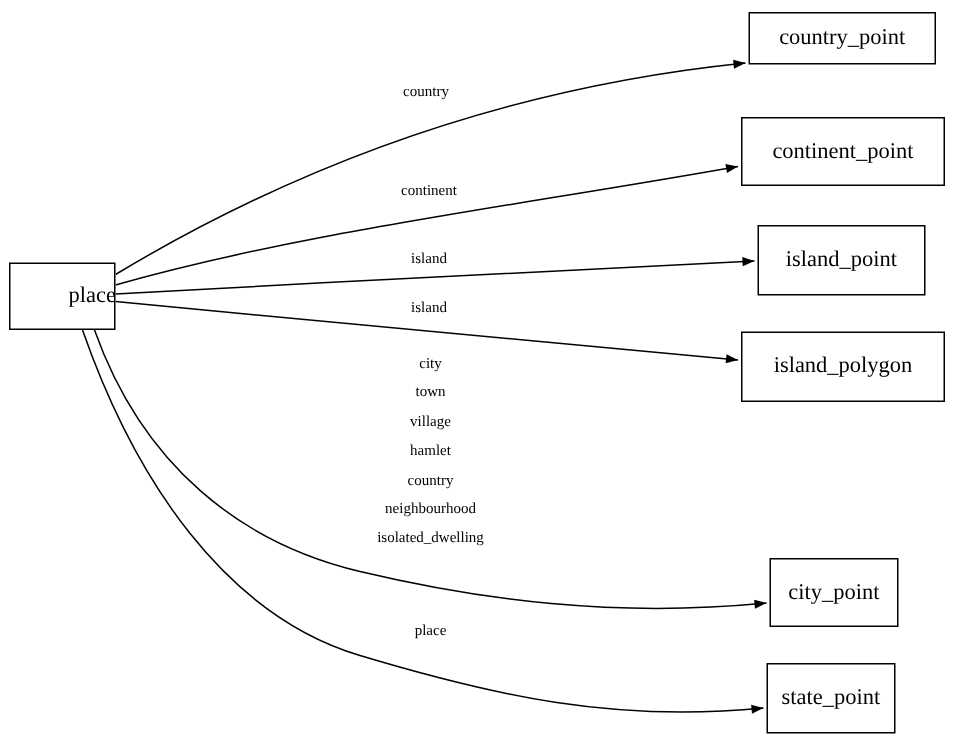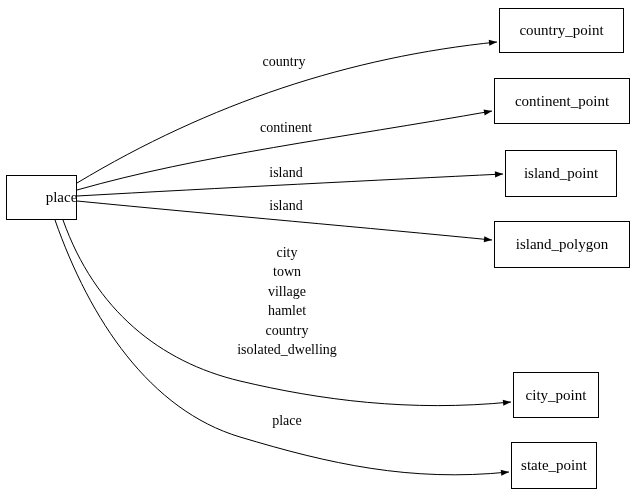--- a/index.html
+++ b/index.html
@@ -36,21 +36,21 @@
     display: flex;
     align-items: center;
     justify-content: center;
     font-size: 15px;
     line-height: 1;
     white-space: nowrap;
   }
   .elabel {
     position: absolute;
     transform: translate(-50%, -50%);
-    font-size: 14px;
+    font-size: 10px;
     line-height: 1;
     white-space: nowrap;
     text-align: center;
   }
   .elabel.stack {
     line-height: 19.4px;
   }
 </style>
 </head>
 <body>
@@ -66,21 +66,21 @@
     <path class="edge" d="M77,183 C 210,103 350,57 497,42" marker-end="url(#arrowhead)"></path>
     <path class="edge" d="M77,190 C 200,155 340,138 492,111" marker-end="url(#arrowhead)"></path>
     <path class="edge" d="M77,196 C 220,188 380,180 503,174" marker-end="url(#arrowhead)"></path>
     <path class="edge" d="M77,201 C 220,215 370,228 492,240" marker-end="url(#arrowhead)"></path>
     <path class="edge" d="M63,220 C 95,310 160,362 240,381 C 320,400 410,412 511,402" marker-end="url(#arrowhead)"></path>
     <path class="edge" d="M55,220 C 90,320 150,410 240,437 C 330,464 410,482 509,472" marker-end="url(#arrowhead)"></path>
   </svg>
 
   <div class="node" style="left:6px; top:175px; width:71px; height:45px;padding-left:40px;">place</div>
 
-  <div class="node" style="left:499px; top:8px; width:125px; height:45px;">country_point</div>
+  <div class="node" style="left:499px; top:8px; width:125px; height:35px;">country_point</div>
 
   <div class="node" style="left:494px; top:78px; width:136px; height:46px;">continent_point</div>
 
   <div class="node" style="left:505px; top:150px; width:112px; height:47px;">island_point</div>
 
   <div class="node" style="left:494px; top:221px; width:136px; height:47px;">island_polygon</div>
 
   <div class="node" style="left:513px; top:372px; width:86px; height:46px;">city_point</div>
 
   <div class="node" style="left:511px; top:442px; width:86px; height:47px;">state_point</div>
@@ -92,18 +92,19 @@
   <div class="elabel" style="left:286px; top:173px;">island</div>
 
   <div class="elabel" style="left:286px; top:206px;">island</div>
 
   <div class="elabel stack" style="left:287px; top:301px;">
     <div>city</div>
     <div>town</div>
     <div>village</div>
     <div>hamlet</div>
     <div>country</div>
+    <div>neighbourhood</div>
     <div>isolated_dwelling</div>
   </div>
 
   <div class="elabel" style="left:287px; top:421px;">place</div>
 
 </div>
 
 </body></html>

